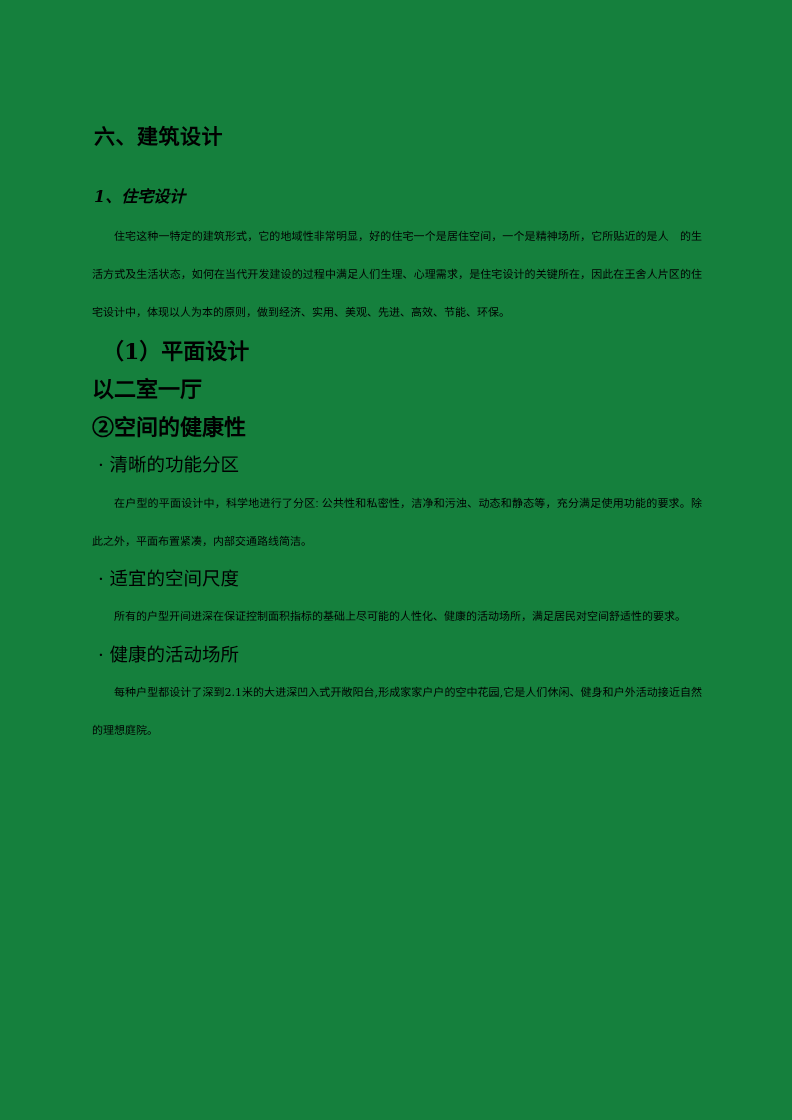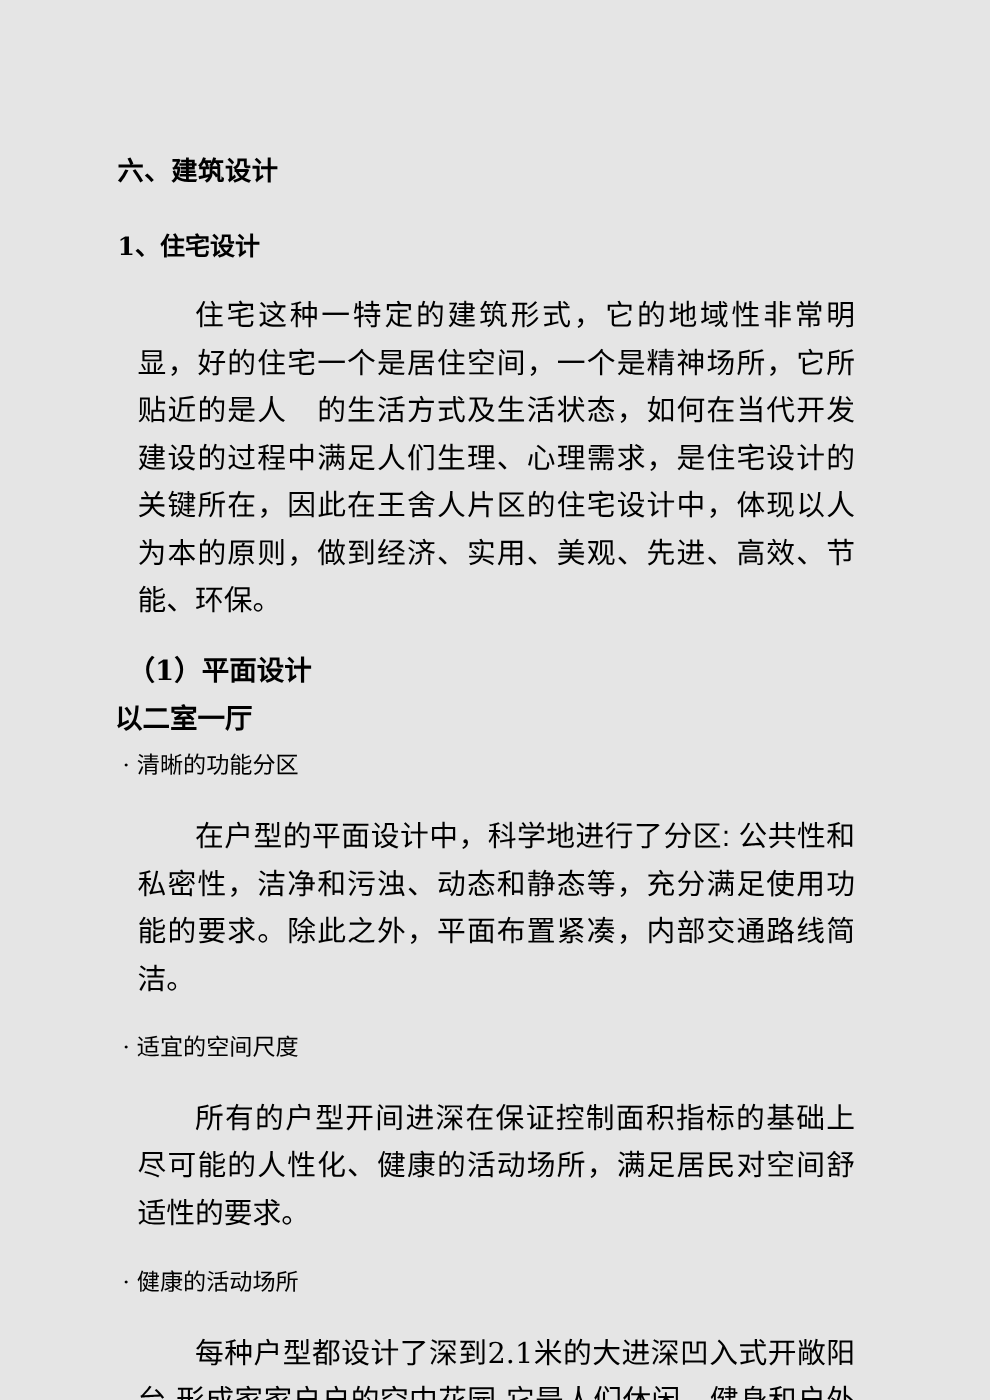--- a/index.html
+++ b/index.html
@@ -28,39 +28,40 @@
   
   .h-main {
     font-size: 21px;
     font-weight: bold;
     line-height: 38px;
     letter-spacing: 0.5px;
     margin: 0 0 22px 2px;
     white-space: pre;
   }
   .h-sub {
-    font-size: 20px;
+    font-size: 16px;
     line-height: 38px;
     margin: 0 0 2px 2px;
     white-space: pre;
+    font-style: italic;
   }
   .h-para {
     font-size: 22px;
     line-height: 38px;
     margin: 0;
     white-space: pre;
     font-weight: bold;
   }
   .h-para.indent-1 { padding-left: 10px; }
 
   
   .body-p {
-    font-size: 23px;
+    font-size: 11px;
     line-height: 38px;
-    margin: 18px;
+    margin: 0;
     text-align: justify;
     text-justify: inter-character;
     text-indent: 2em;
     word-break: break-all;
   }
   .body-p.song {
     font-family: Liberation Sans, sans-serif;
   }
 
   
@@ -72,34 +73,35 @@
     padding-left: 6px;
   }
   .bullet-dot {
     display: inline-block;
     width: 0.62em;
   }
 </style>
 </head>
 <body>
 
-<div class="page" style="background: #e5e5e5; color: rgb(0, 0, 0);">
+<div class="page" style="background: #15803d; color: rgb(0, 0, 0);">
   <div class="content">
 
     <h1 class="h-main">六、建筑设计</h1>
 
     <h2 class="h-sub">1、住宅设计</h2>
 
     <p class="body-p">住宅这种一特定的建筑形式，它的地域性非常明显，好的住宅一个是居住空间，一个是精神场所，它所贴近的是人　的生活方式及生活状态，如何在当代开发建设的过程中满足人们生理、心理需求，是住宅设计的关键所在，因此在王舍人片区的住宅设计中，体现以人为本的原则，做到经济、实用、美观、先进、高效、节能、环保。</p>
 
     <p class="h-para indent-1">（1）平面设计</p>
 
     <p class="h-para">以二室一厅</p>
 
 
+    <p class="h-para">②空间的健康性</p>
 
 
     <p class="bullet-item"><span class="bullet-dot">·</span><span>清晰的功能分区</span></p>
 
     <p class="body-p song">在户型的平面设计中，科学地进行了分区: 公共性和私密性，洁净和污浊、动态和静态等，充分满足使用功能的要求。除此之外，平面布置紧凑，内部交通路线简洁。</p>
 
     <p class="bullet-item"><span class="bullet-dot">·</span><span>适宜的空间尺度</span></p>
 
     <p class="body-p">所有的户型开间进深在保证控制面积指标的基础上尽可能的人性化、健康的活动场所，满足居民对空间舒适性的要求。</p>
 

